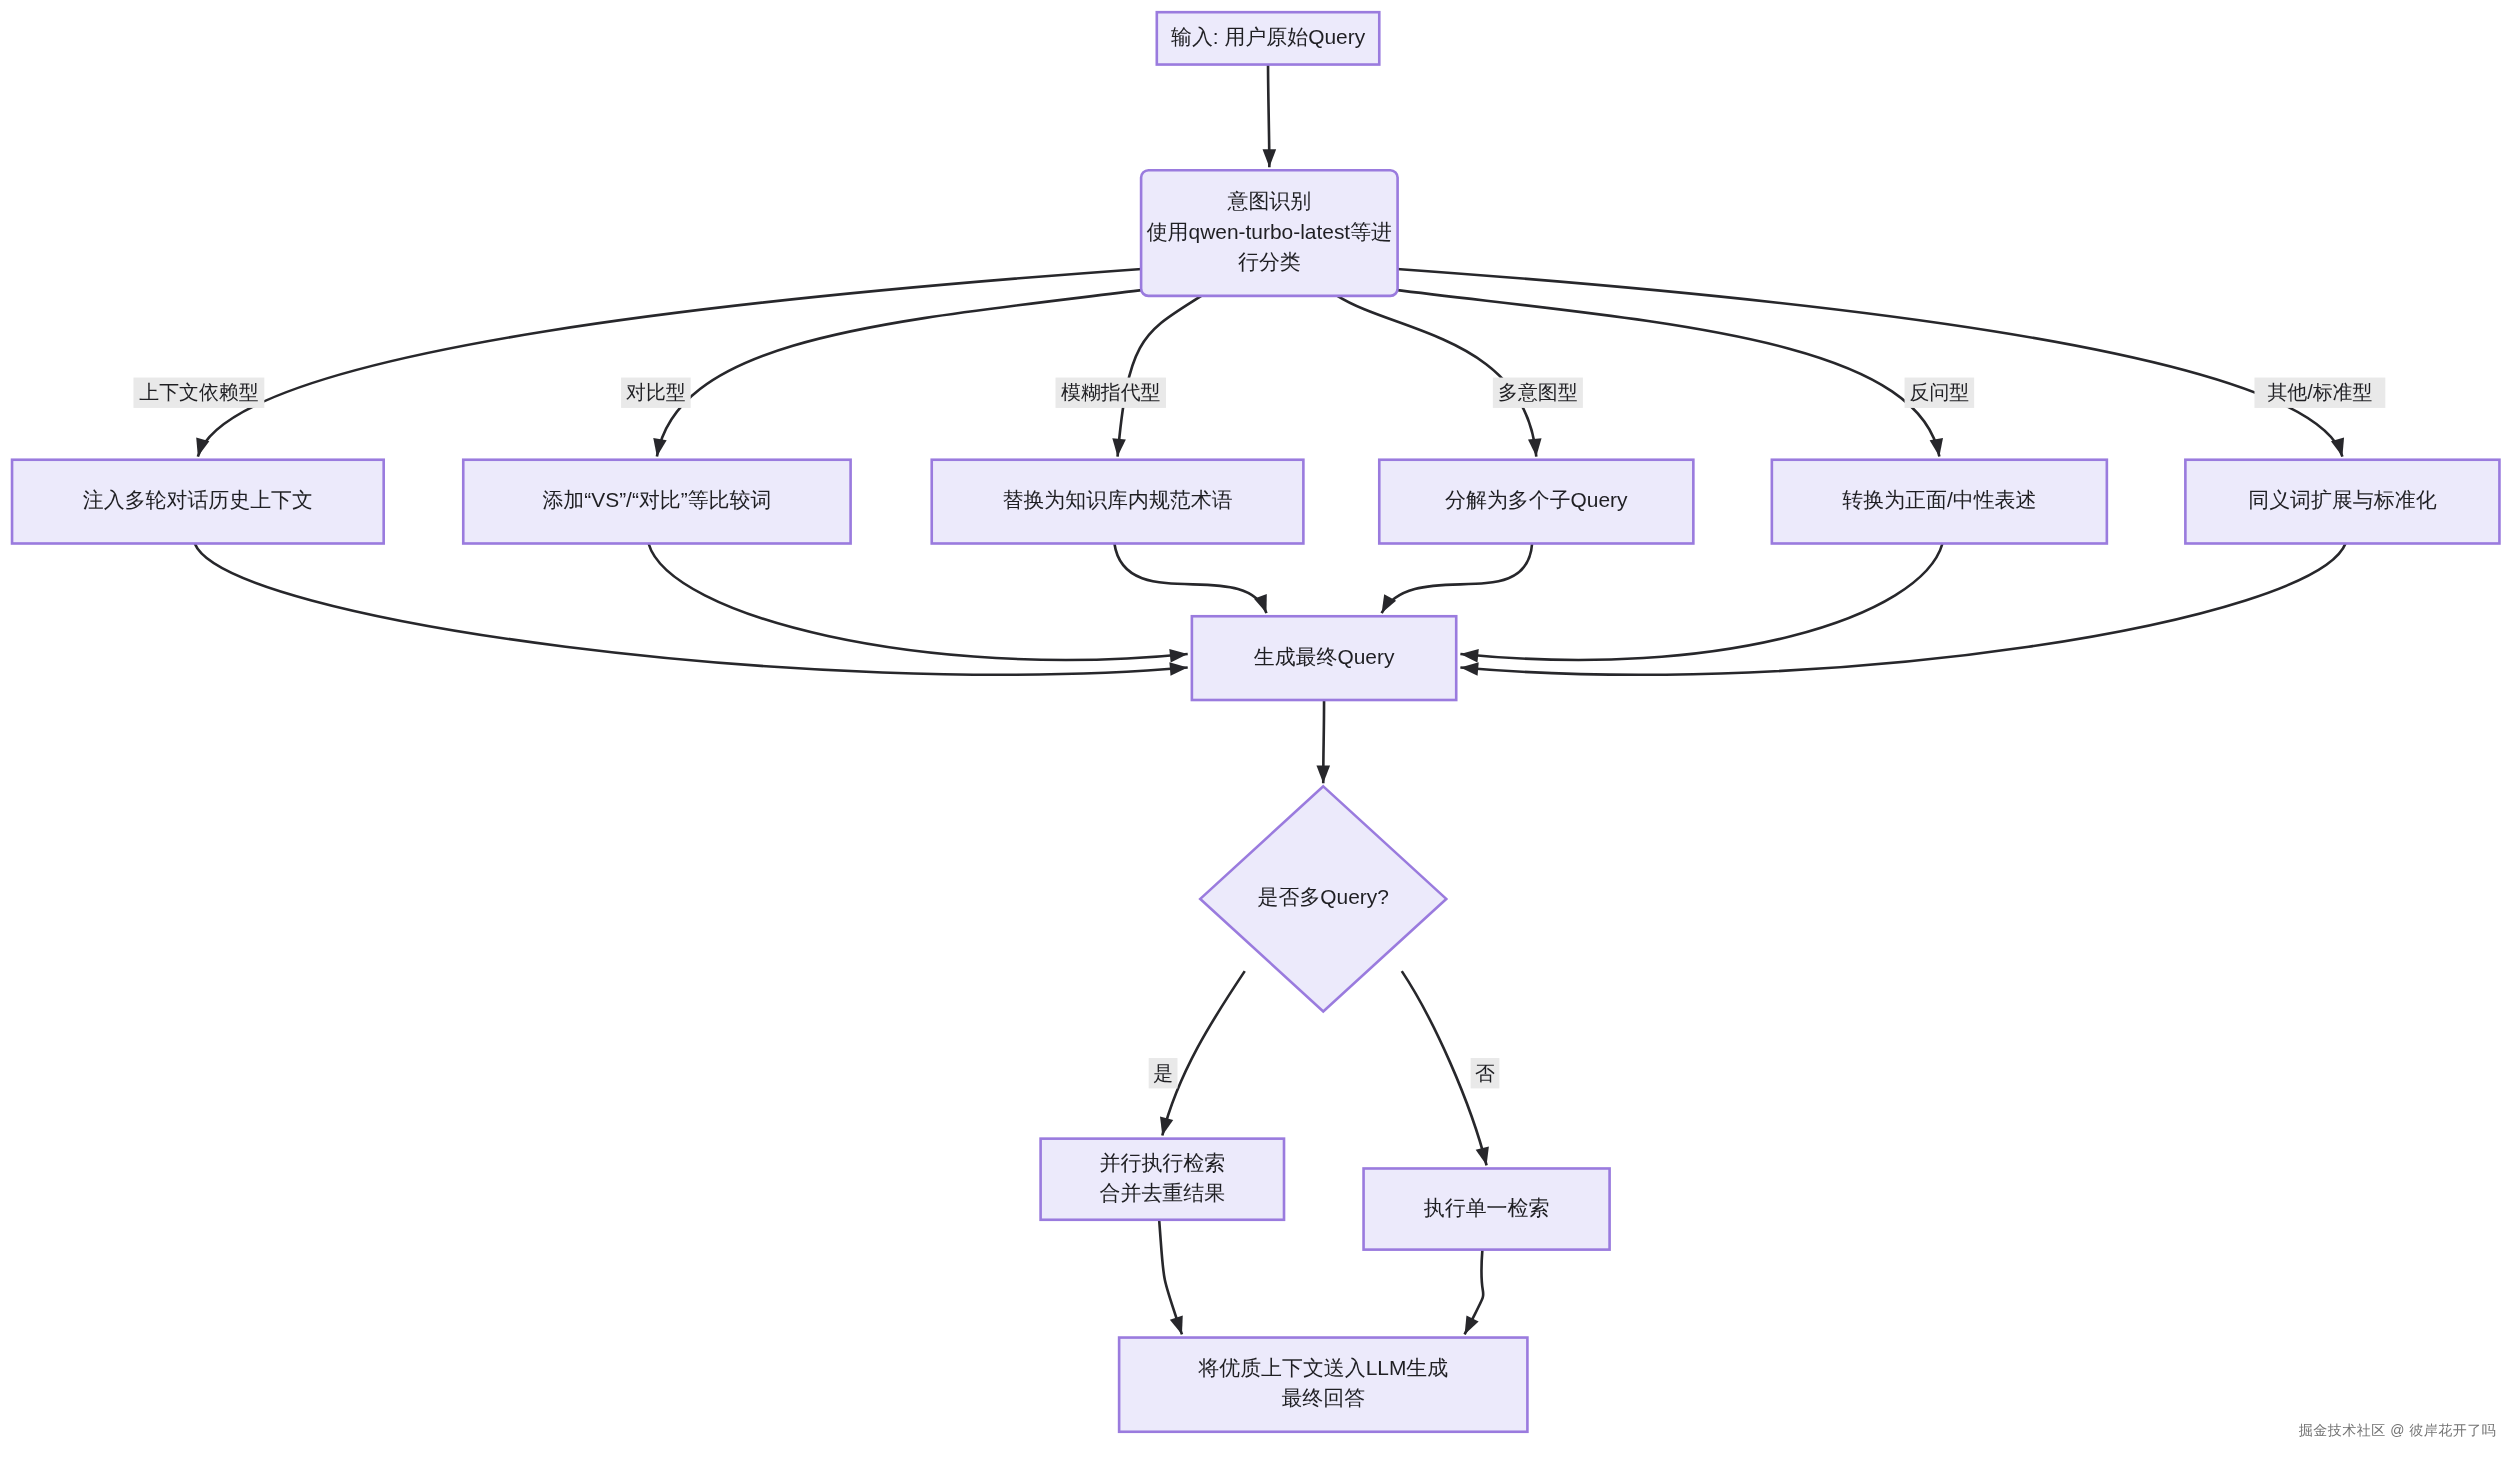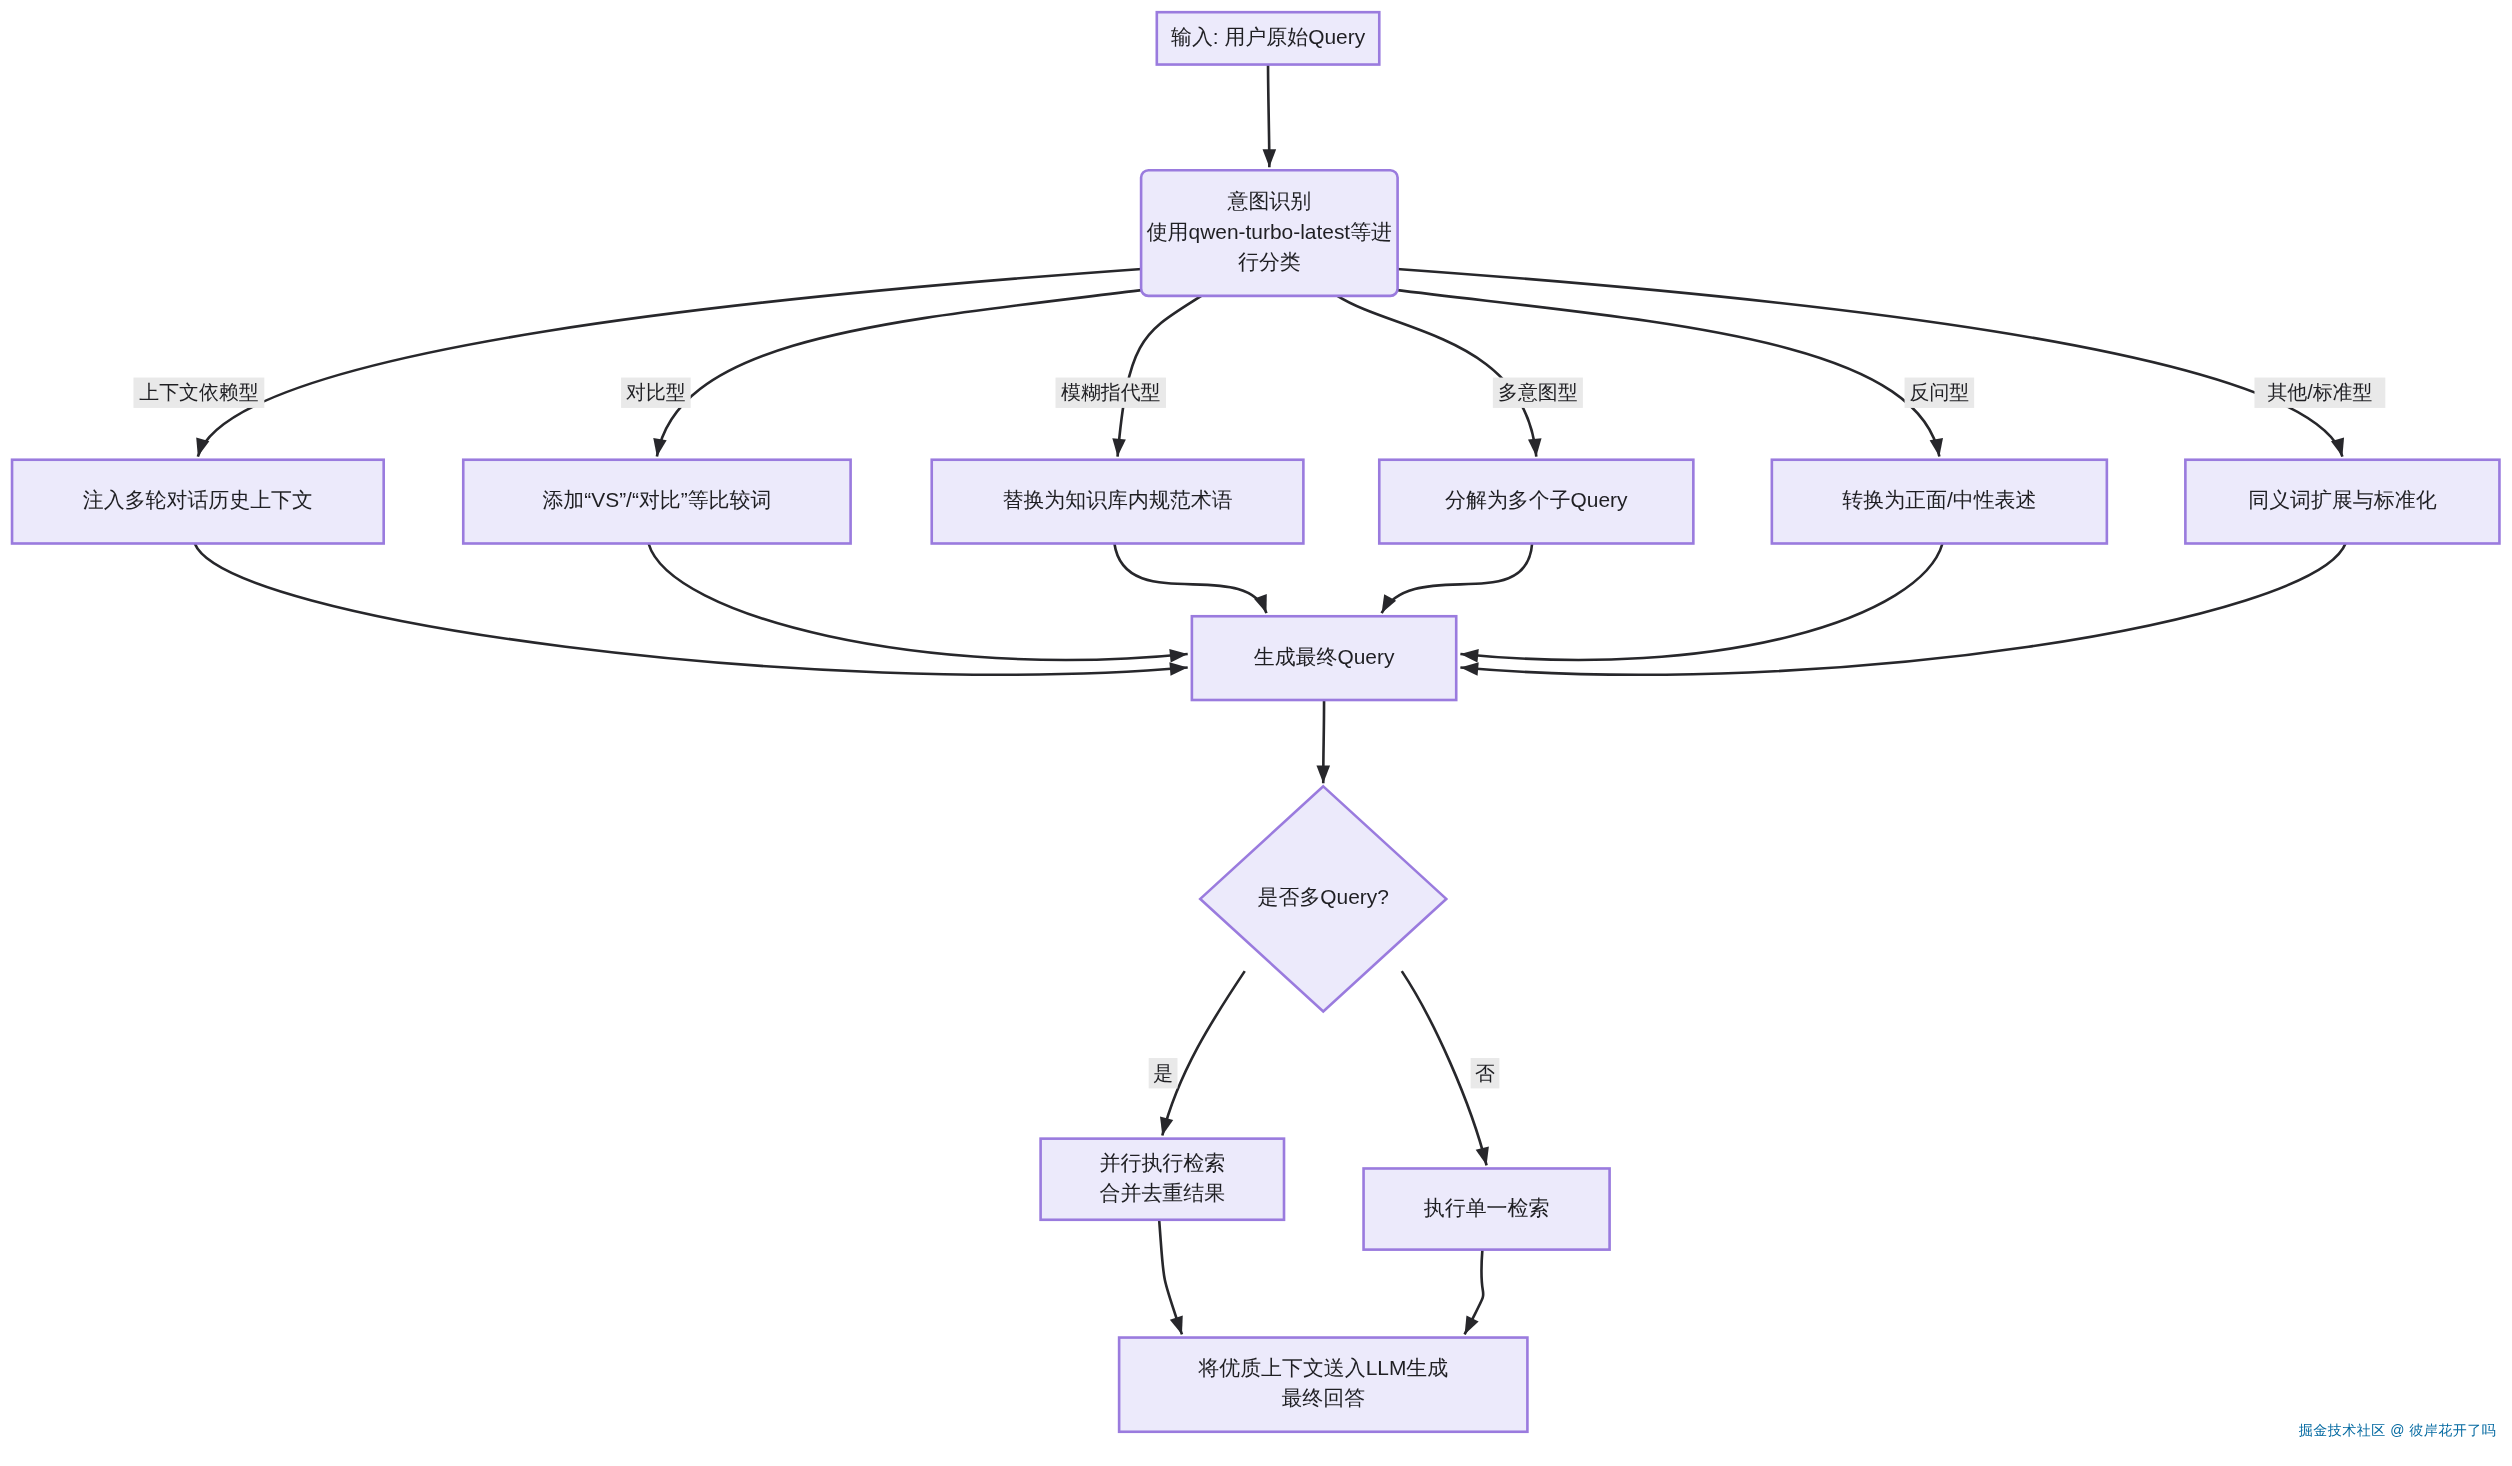--- a/index.html
+++ b/index.html
@@ -63,21 +63,21 @@
     text-anchor: middle;
     dominant-baseline: middle;
     white-space: pre;
   }
   .watermark-text {
     position: absolute;
     right: 15.7px;
     bottom: 27px;
     font-family: "Liberation Sans", "DejaVu Sans", sans-serif;
     font-size: 14px;
-    color: #0369a1;
+    color: #737373;
     letter-spacing: 0.5px;
     white-space: nowrap;
     user-select: none;
   }
 </style>
 </head>
 <body>
 
 <div id="flow-root">
   <svg id="flow-svg" viewBox="0 0 4799 2802">

